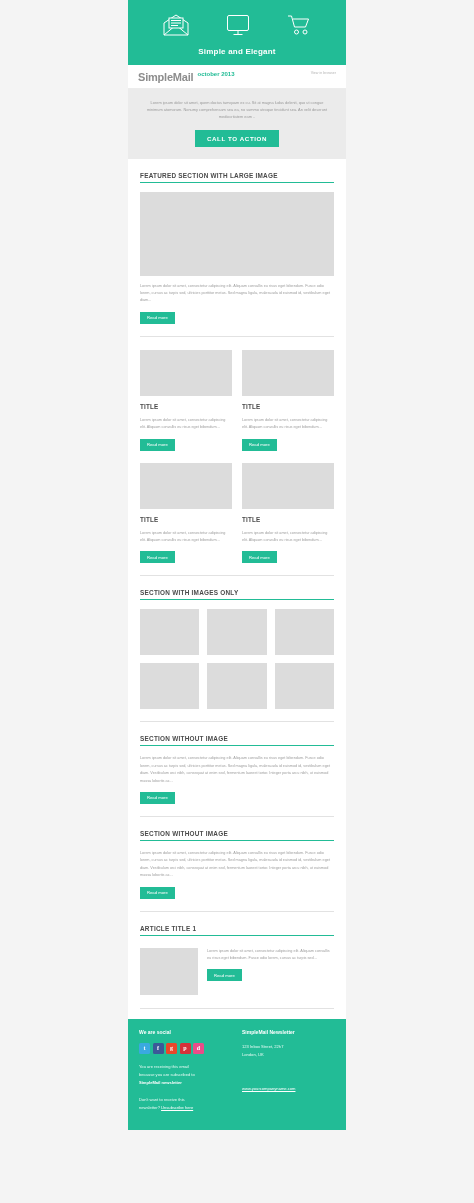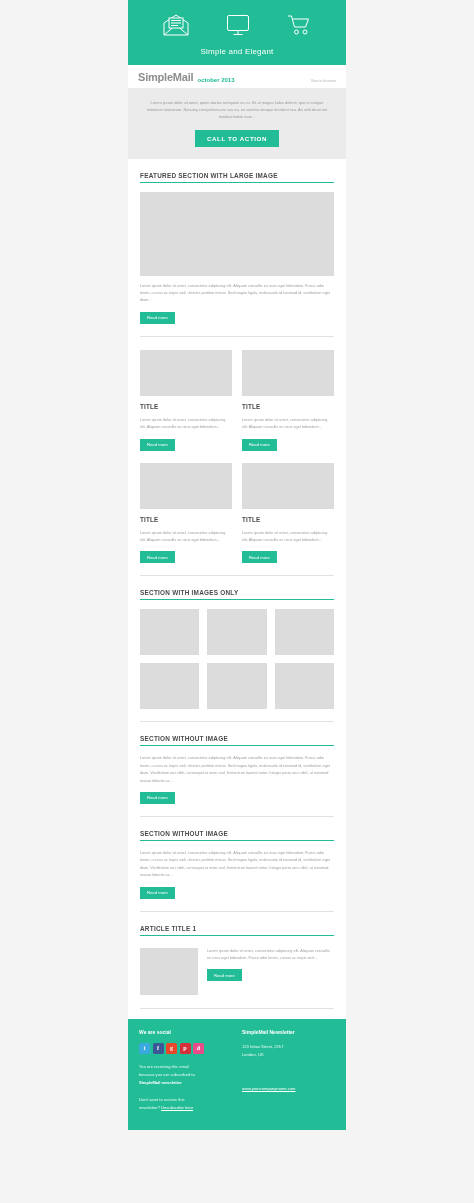--- a/index.html
+++ b/index.html
@@ -27,31 +27,31 @@
   .banner-icons {
     display: flex;
     justify-content: space-around;
     align-items: center;
     padding: 0 16px 4px 16px;
   }
   .banner-icons svg { display: block; }
   .banner-tagline {
     color: #ffffff;
     font-size: 8px;
-    font-weight: normal;
+    font-weight: bold;
     letter-spacing: .2px;
     padding-top: 7px;
   }
 
   
   .logo-bar {
     background: #ffffff;
     padding: 6px 10px 5px 10px;
     display: flex;
-    align-items: flex-end;
+    align-items: flex-start;
     border-bottom: 1px solid #ececec;
   }
   .logo-name {
     font-size: 11px;
     font-weight: bold;
     color: #8d8d8d;
     letter-spacing: -.2px;
   }
   .logo-date {
     font-size: 6px;

